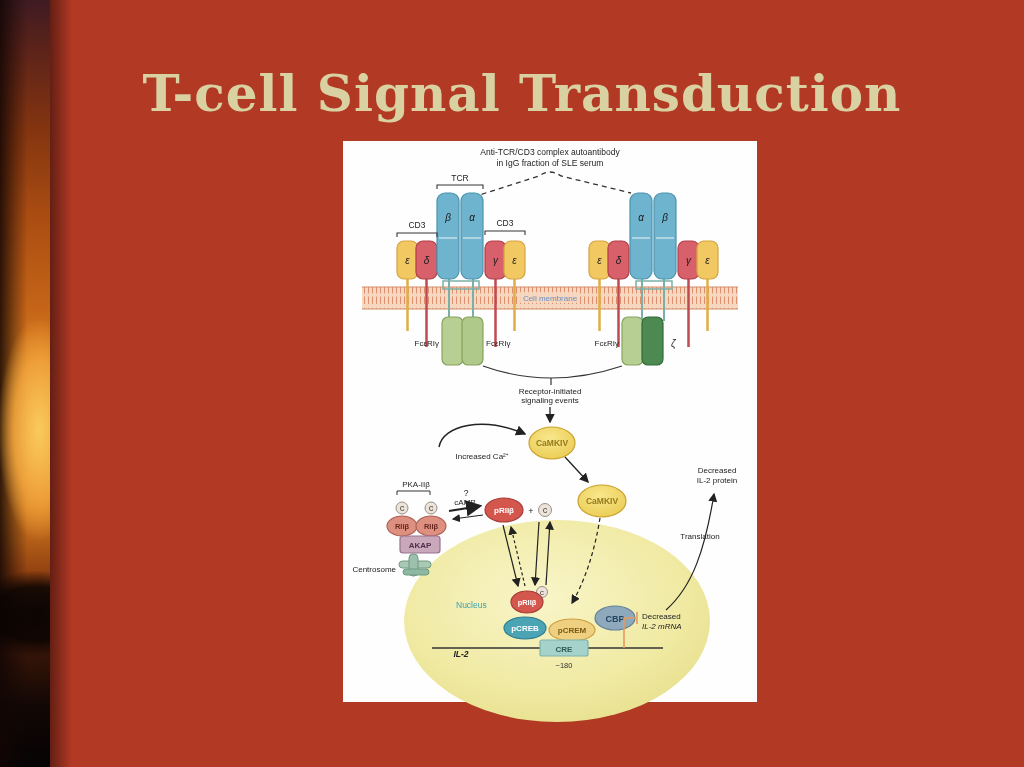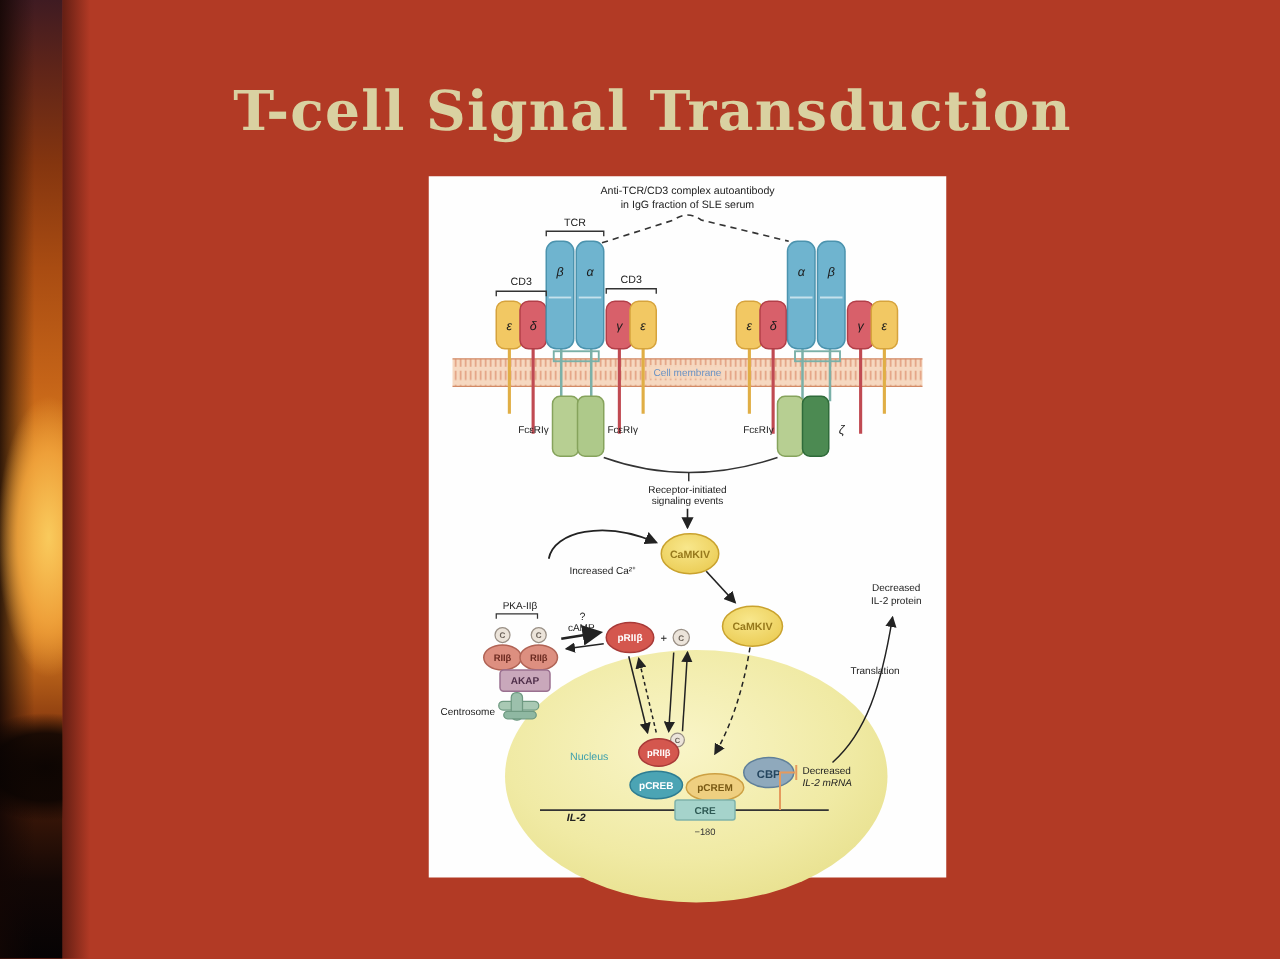--- a/index.html
+++ b/index.html
@@ -19,21 +19,21 @@
   }
   .sidebar-shadow{
     position:absolute;left:50px;top:0;width:22px;height:767px;
     background:linear-gradient(90deg, rgba(35,8,5,.55) 0%, rgba(35,8,5,0) 100%);
   }
   
   .slide-title{
     position:absolute;left:92px;top:64px;width:860px;
     text-align:center;
     font-family:"DejaVu Serif","Liberation Serif",serif;
-    font-weight:bold;font-size:44px;letter-spacing:1px;
+    font-weight:bold;font-size:50px;letter-spacing:1px;
     color:#d9d1a1;
   }
   
   .figure-panel{
     position:absolute;left:343px;top:141px;width:414px;height:561px;
     background:#fefefe;
   }
   svg text{font-family:"Liberation Sans",sans-serif;}
 </style>
 </head>

